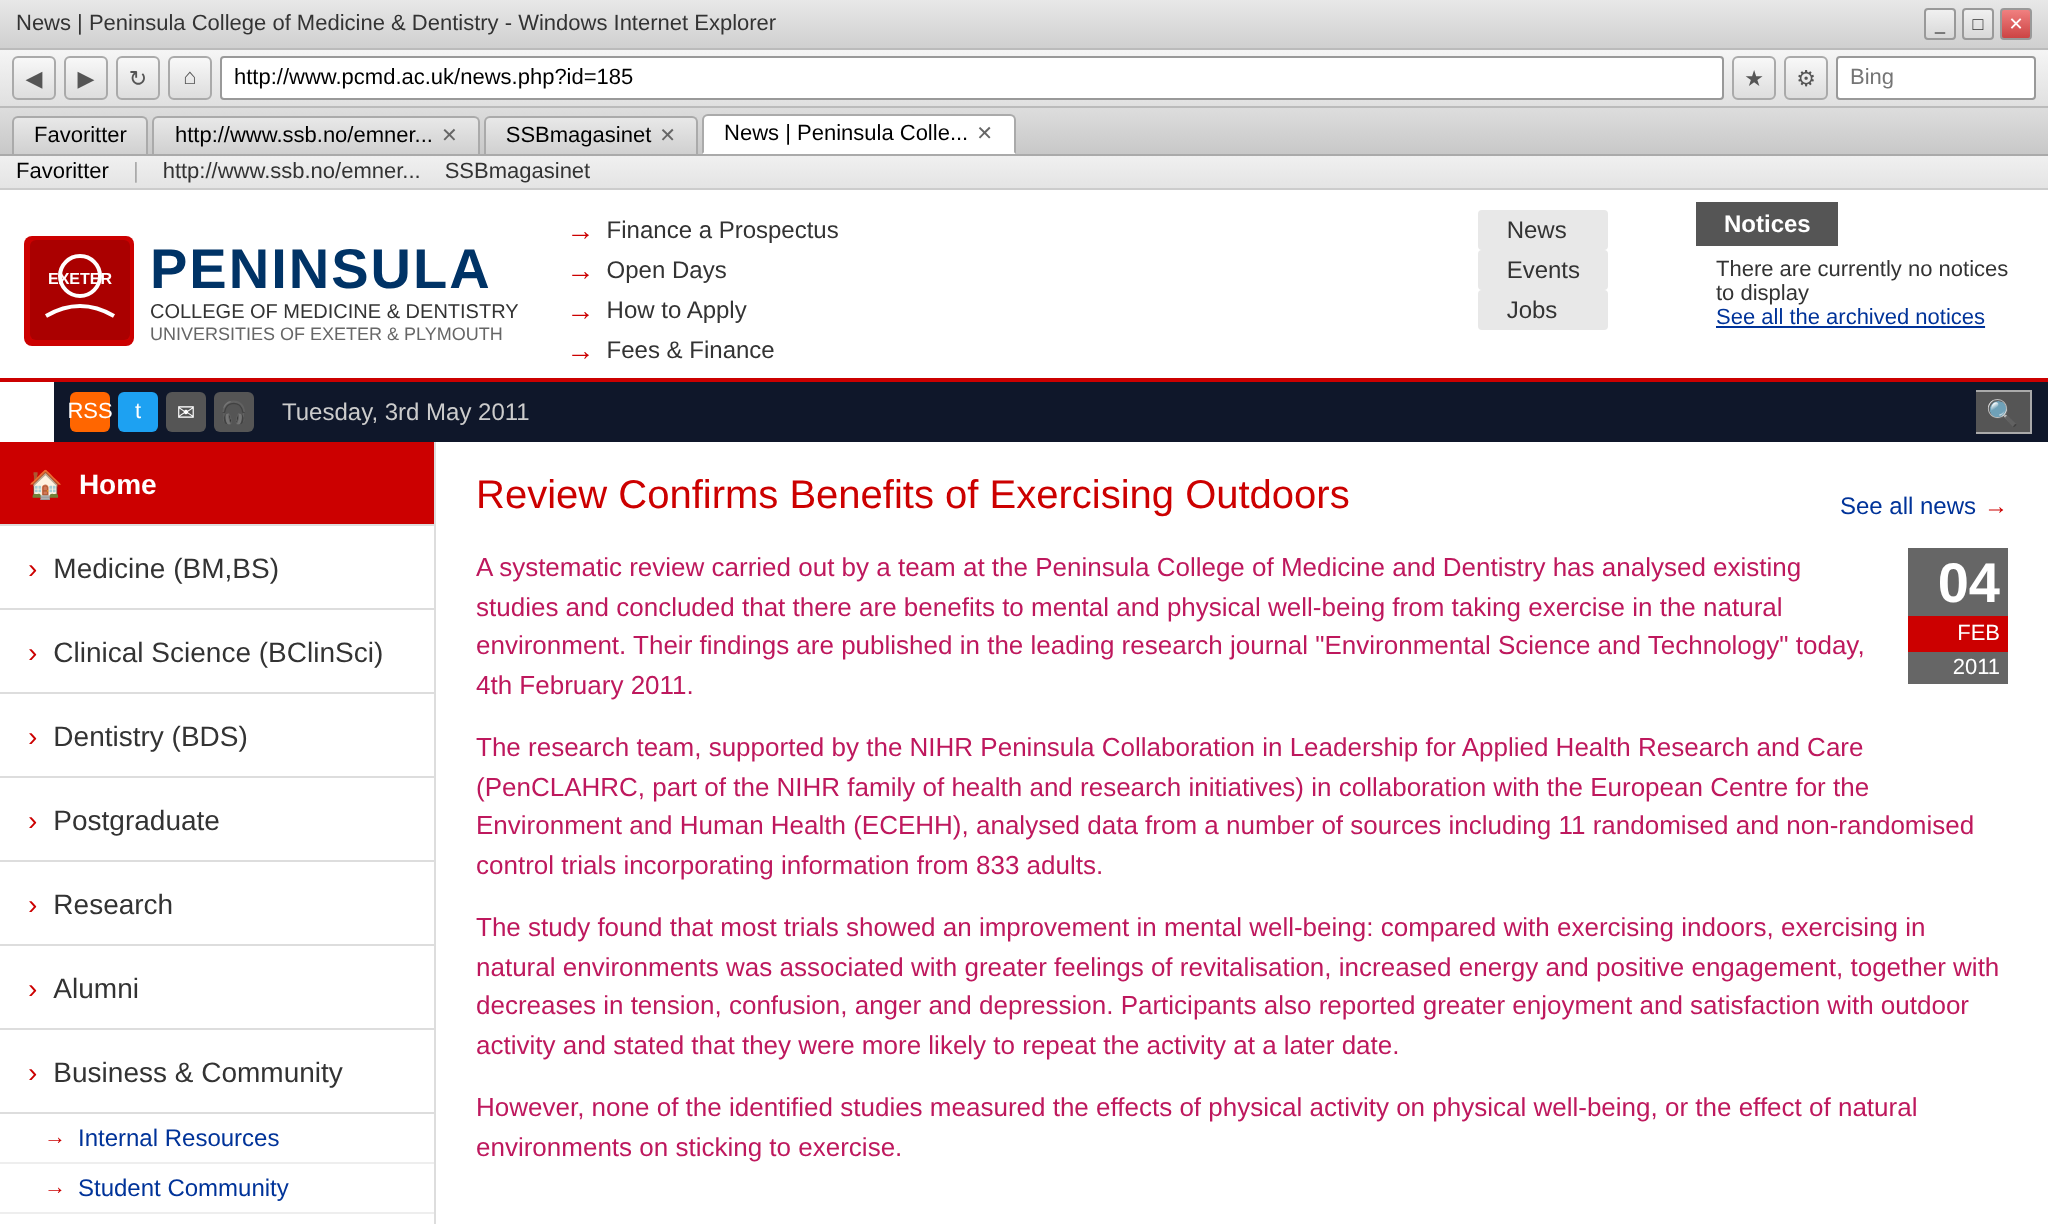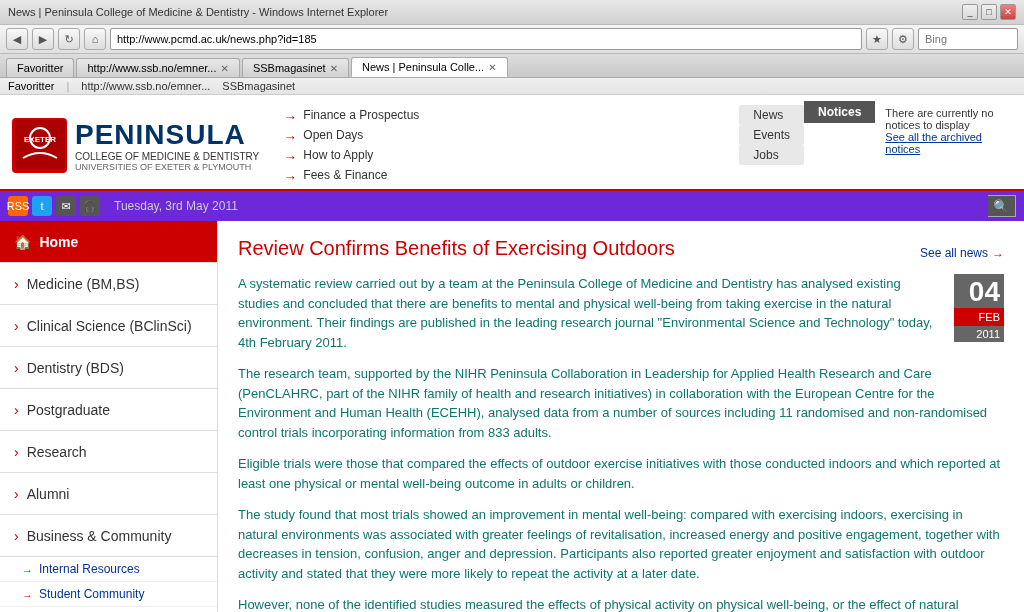--- a/index.html
+++ b/index.html
@@ -134,27 +134,28 @@
     .nav-arrow { color: #cc0000; font-size: 14px; }
     .secondary-nav-item {
       padding: 3px 14px;
       font-size: 12px; color: #333;
       cursor: pointer; background: #e8e8e8;
       border-radius: 2px;
     }
 
     
     .top-bar {
-      background: #6d28d9;
+      background: #0f172a;
       color: white;
       display: flex;
       align-items: center;
       padding: 4px 8px;
       gap: 8px;
       font-size: 12px;
+      margin-left: 27px;
     }
     .social-icons { display: flex; gap: 4px; align-items: center; }
     .social-icon {
       width: 20px; height: 20px;
       background: #555;
       border-radius: 3px;
       display: flex; align-items: center; justify-content: center;
       font-size: 11px; color: white; cursor: pointer;
     }
     .rss-icon { background: #f60; }
@@ -248,21 +249,21 @@
       background: #666;
       color: white;
       text-align: right;
       margin-left: 12px;
       flex-shrink: 0;
     }
     .date-badge .day { font-size: 28px; font-weight: bold; line-height: 1; padding: 4px 4px 2px; }
     .date-badge .month { font-size: 11px; background: #cc0000; padding: 3px 4px; display: block; }
     .date-badge .year { font-size: 11px; padding: 2px 4px; }
 
-    .article-body { font-size: 13px; line-height: 1.5; color: #0f766e; }
+    .article-body { font-size: 13px; line-height: 1.5; color: #be185d; }
     .article-body p { margin-bottom: 12px; }
     .article-intro { display: flex; align-items: flex-start; }
     .article-intro-text { flex: 1; }
   </style>
 </head>
 <body>
 
 <div class="browser-titlebar">
   <div class="browser-titlebar-left">
     <span>News | Peninsula College of Medicine &amp; Dentistry - Windows Internet Explorer</span>
@@ -349,21 +350,21 @@
       </a>
     </div>
 
     <div style="display:flex; flex-direction:column;">
       <div style="display:flex; align-items:flex-start;">
         <div style="display:flex; flex-direction:column; margin-top:4px;">
           <div class="secondary-nav-item">News</div>
           <div class="secondary-nav-item">Events</div>
           <div class="secondary-nav-item">Jobs</div>
         </div>
-        <div style="display:flex; flex-direction:row; margin-left:0; width:220px;">
+        <div style="display:flex; flex-direction:column; margin-left:0; width:220px;padding-left:44px;">
           <div style="background:#555; color:white; padding:4px 14px; font-size:12px; font-weight:bold; cursor:pointer; display:inline-block; align-self:flex-start;">Notices</div>
           <div style="padding:6px 10px; font-size:11px; color:#333;">
             <span>There are currently no notices to display</span><br>
             <a style="color:#003399; text-decoration:underline; cursor:pointer; font-size:11px;">See all the archived notices</a>
           </div>
         </div>
       </div>
     </div>
   </div>
 
@@ -442,21 +443,20 @@
         </div>
         <div class="date-badge">
           <div class="day">04</div>
           <span class="month">FEB</span>
           <div class="year">2011</div>
         </div>
       </div>
 
       <div class="article-body">
         <p>The research team, supported by the NIHR Peninsula Collaboration in Leadership for Applied Health Research and Care (PenCLAHRC, part of the NIHR family of health and research initiatives) in collaboration with the European Centre for the Environment and Human Health (ECEHH), analysed data from a number of sources including 11 randomised and non-randomised control trials incorporating information from 833 adults.</p>
-        <p>Eligible trials were those that compared the effects of outdoor exercise initiatives with those conducted indoors and which reported at least one physical or mental well-being outcome in adults or children.</p>
         <p>The study found that most trials showed an improvement in mental well-being: compared with exercising indoors, exercising in natural environments was associated with greater feelings of revitalisation, increased energy and positive engagement, together with decreases in tension, confusion, anger and depression. Participants also reported greater enjoyment and satisfaction with outdoor activity and stated that they were more likely to repeat the activity at a later date.</p>
         <p>However, none of the identified studies measured the effects of physical activity on physical well-being, or the effect of natural environments on sticking to exercise.</p>
       </div>
     </div>
 
   </div>
 
 </div>
 
 </body></html>

